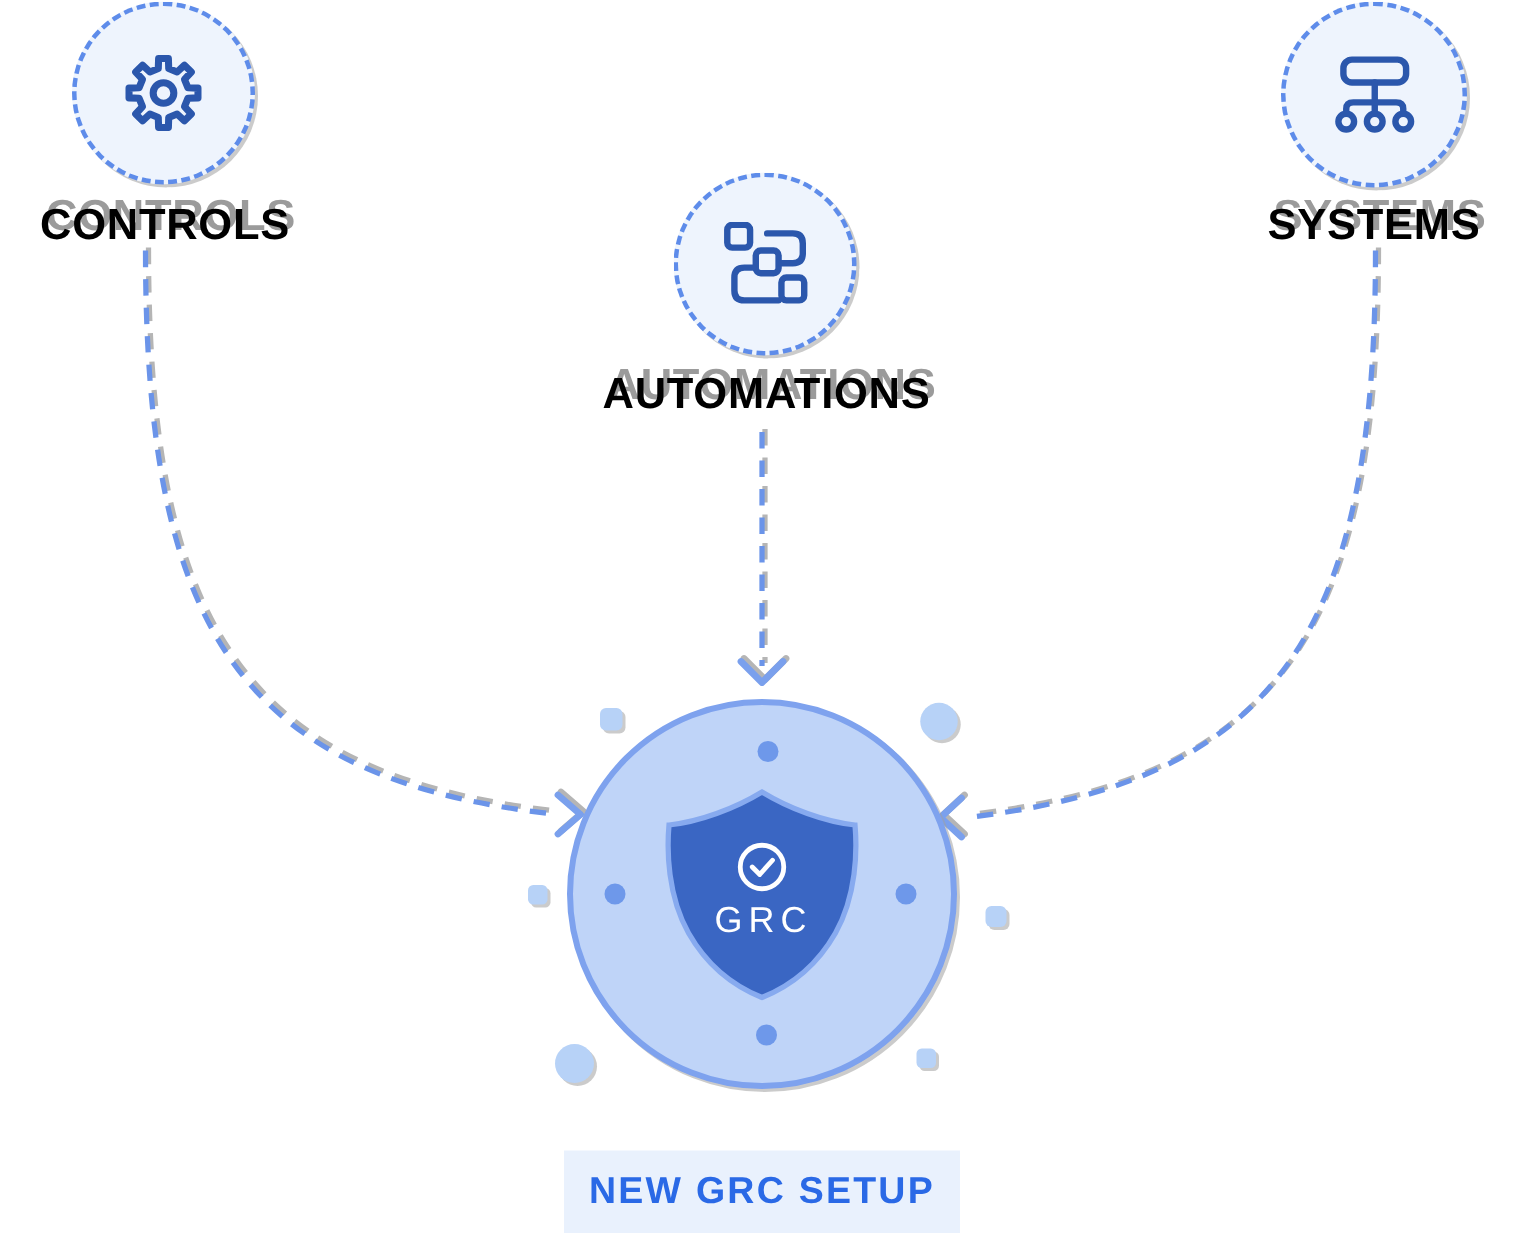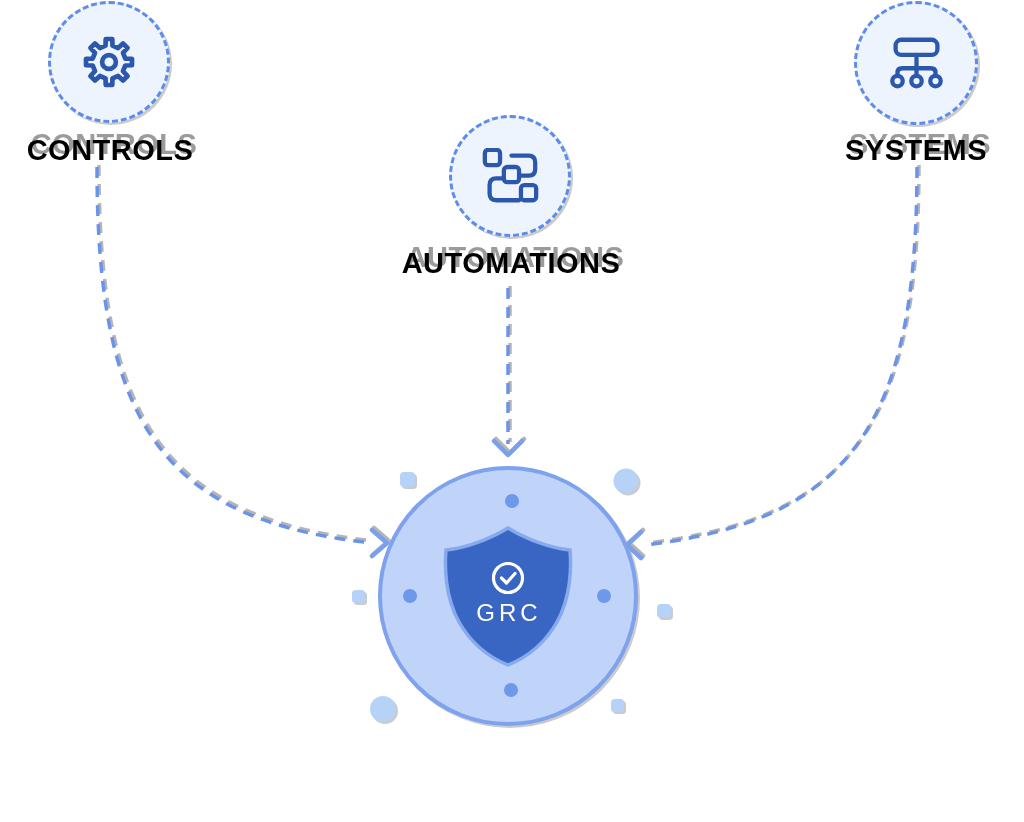--- a/index.html
+++ b/index.html
@@ -131,14 +131,17 @@
         <circle cx="28" cy="46.5" r="5.5"></circle>
         <circle cx="48" cy="46.5" r="5.5"></circle>
       </g>
     </svg>
   </div>
 
   <div class="node-label label-controls">CONTROLS</div>
   <div class="node-label label-systems">SYSTEMS</div>
   <div class="node-label label-automations">AUTOMATIONS</div>
 
+  <div class="badge">
+    <span class="badge-text">NEW GRC SETUP</span>
+  </div>
 
 </div>
 
 </body></html>

